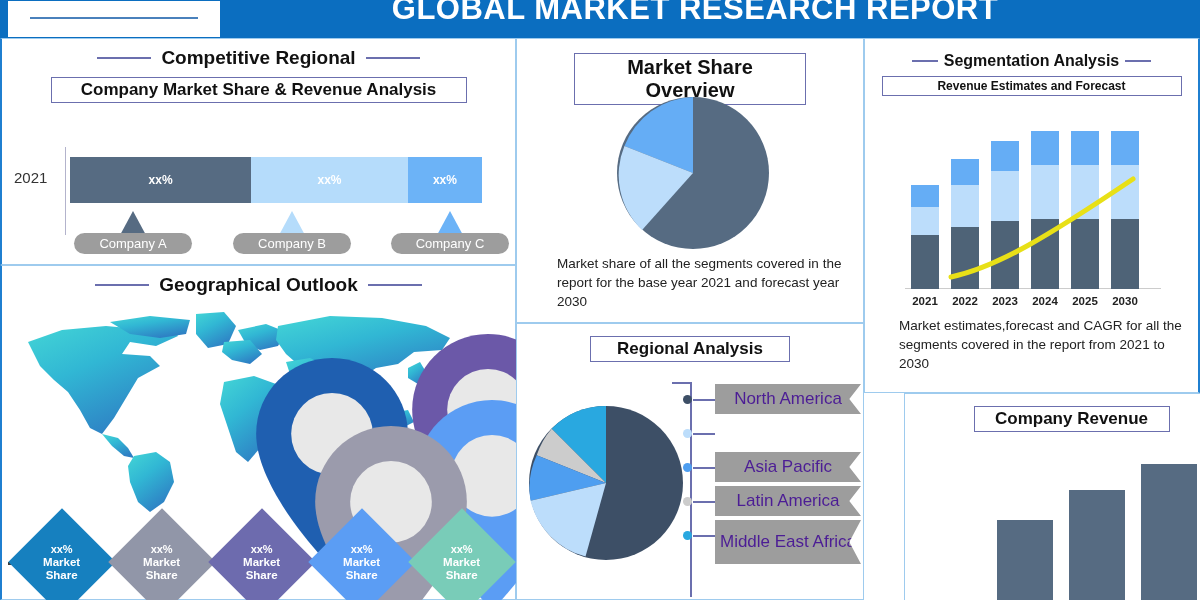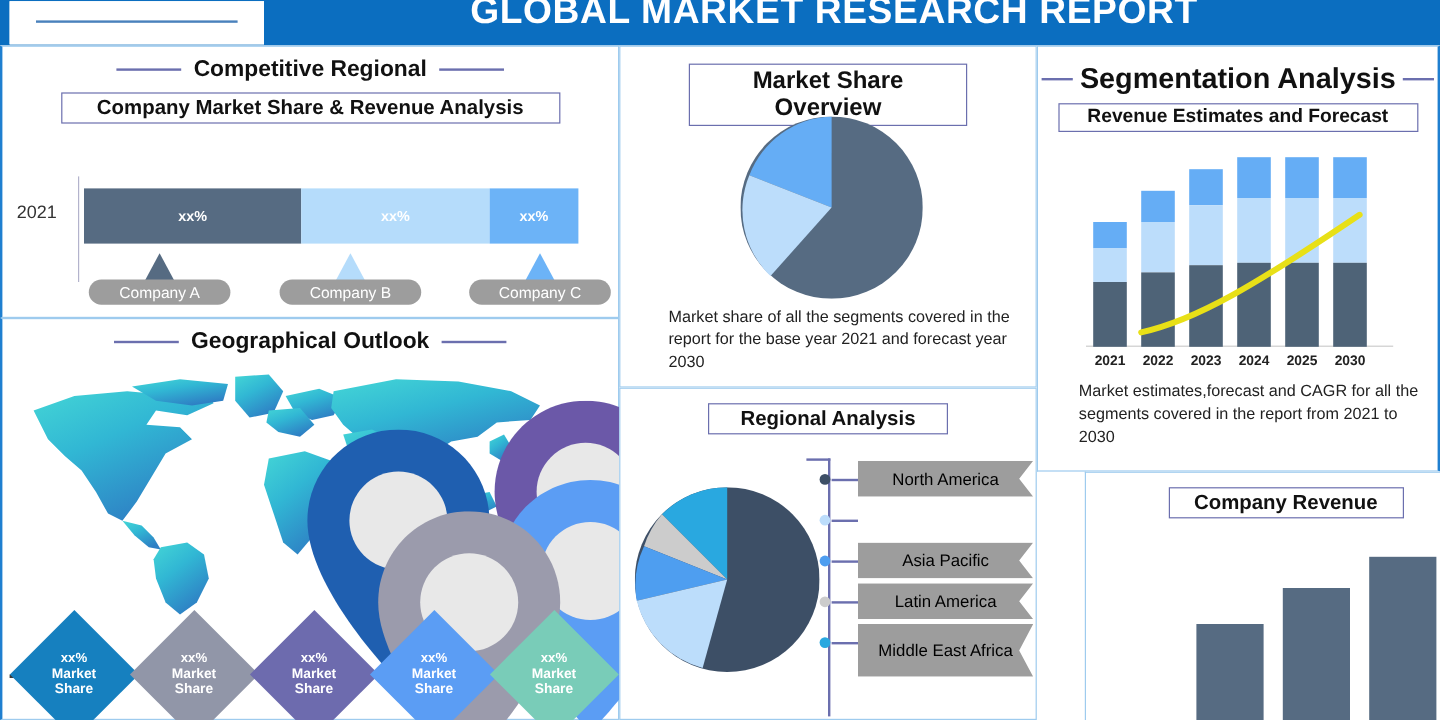--- a/index.html
+++ b/index.html
@@ -97,21 +97,21 @@
   
   .reg-pie { position:absolute; left:12px; top:82px; width:154px; height:154px; }
   .reg-list { position:absolute; left:168px; top:58px; width:176px; }
   .reg-spine { position:absolute; left:173px; top:58px; width:1.6px; height:215px; background:#6b6fae; }
   .reg-spine-top { position:absolute; left:155px; top:58px; width:20px; height:1.6px; background:#6b6fae; }
   .ribbon-row { position:relative; height:34px; display:flex; align-items:center; }
   .dot { position:absolute; left:-2px; width:9px; height:9px; border-radius:50%; }
   .connector { position:absolute; left:8px; width:22px; height:1.6px; background:#6b6fae; }
   .ribbon {
     position:absolute; left:30px; width:146px; height:30px; background:#9d9d9d;
-    color:#000000; font-size:14px; display:flex; align-items:center; justify-content:center;
+    color:#4c1d95; font-size:17px; display:flex; align-items:center; justify-content:center;
     clip-path: polygon(0 0, 100% 0, 92% 50%, 100% 100%, 0 100%);
     text-align:left; line-height:14px;
   }
   .ribbon.tall { height:44px; }
 
   
   .seg-chart { position:absolute; left:40px; top:96px; width:256px; height:172px; }
   .seg-base { position:absolute; left:0; bottom:18px; width:256px; height:1px; background:#ccc; }
   .seg-bar { position:absolute; bottom:18px; width:28px; display:flex; flex-direction:column-reverse; }
   .seg-bar .s1 { background:#4e6377; }
@@ -337,26 +337,26 @@
       </div>
       <div class="ribbon-row">
         <span class="dot" style="top:13px;background:#29a8e0;"></span>
         <span class="connector" style="top:17px;"></span>
         <span class="ribbon tall" style="top:2px;">Middle East Africa</span>
       </div>
     </div>
   </div>
 
   <div class="panel p-seg">
-    <div class="sect-title" style="font-size:24px;gap:6px;margin-top:13px;">
+    <div class="sect-title" style="font-size:16px;gap:6px;margin-top:13px;">
       <span class="rule" style="width:26px;"></span>
       <span>Segmentation Analysis</span>
       <span class="rule" style="width:26px;"></span>
     </div>
-    <div class="boxed-title" style="width:300px;font-size:16px;margin-top:6px;">
+    <div class="boxed-title" style="width:300px;font-size:12px;margin-top:6px;">
       <span class="inner">Revenue Estimates and Forecast</span>
     </div>
 
     <div class="seg-chart">
       <div class="seg-base"></div>
 
       <div class="seg-bar" style="left:6px;height:104px;">
         <div class="s1" style="height:54px;"></div>
         <div class="s2" style="height:28px;"></div>
         <div class="s3" style="height:22px;"></div>

